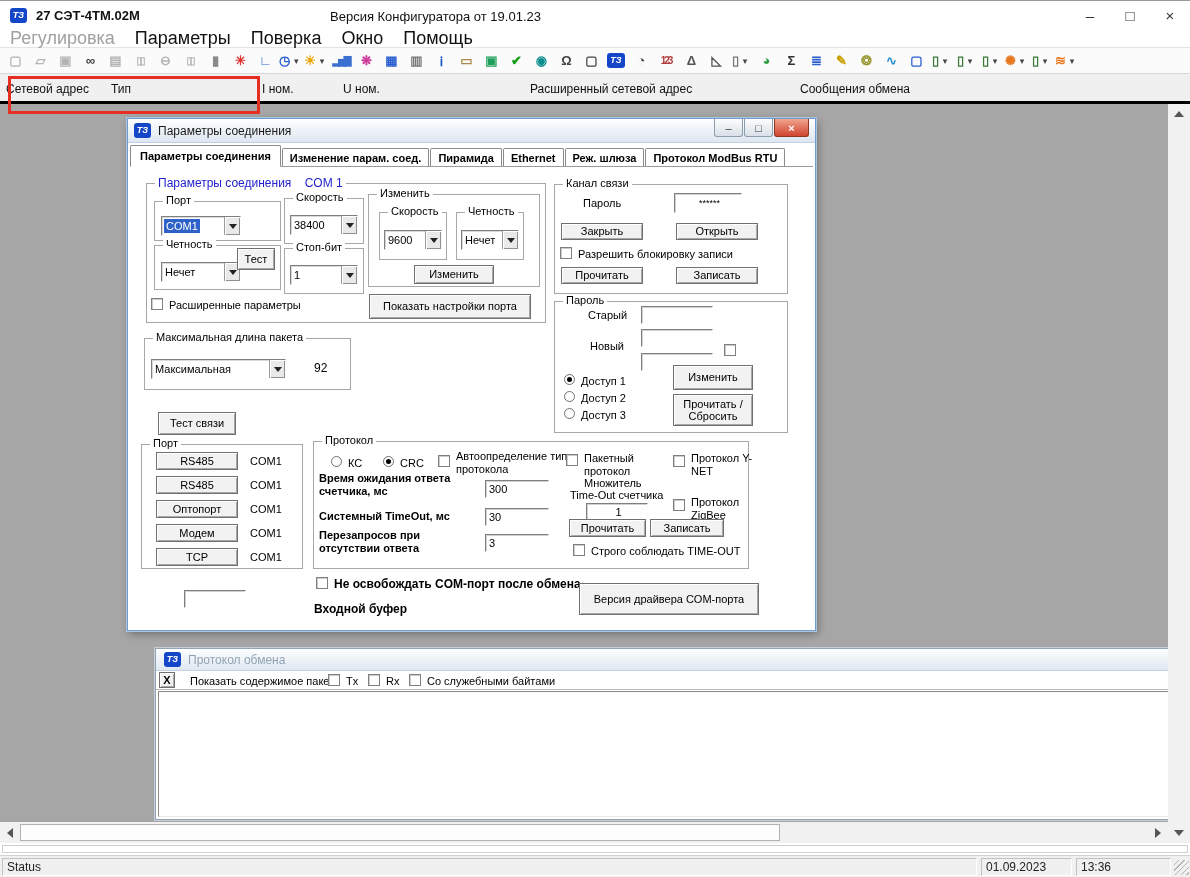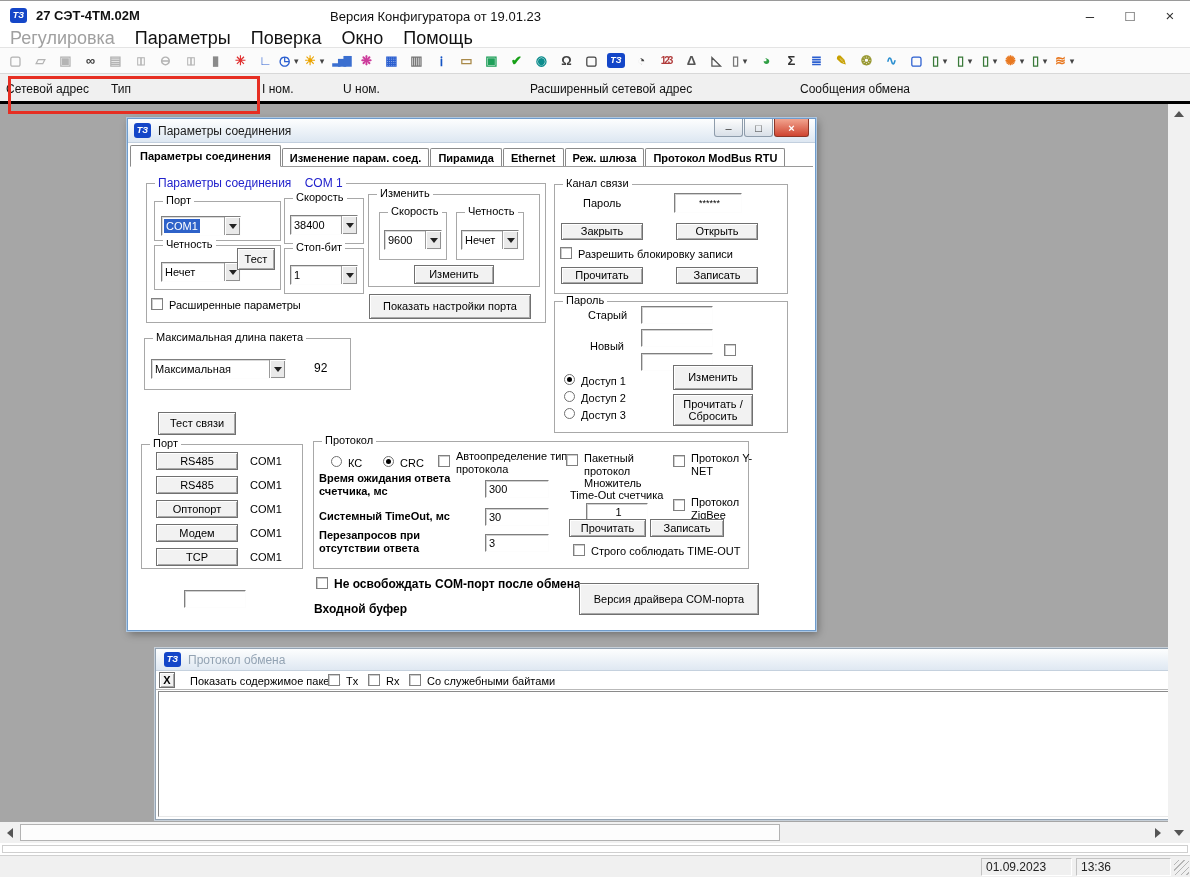--- a/index.html
+++ b/index.html
@@ -546,18 +546,19 @@
           <i class="tri-u"></i>
         </div>
       <div class="sb-btn" style="left:0; bottom:0; width:22px; height:20px;">
           <i class="tri-d"></i>
         </div>
     </div>
   </div>
 
   <div class="progress-strip"></div>
   <div class="statusbar">
+    <span class="sb-panel" style="left:2px; width:975px;">Status</span>
     <span class="sb-panel" style="left:981px; width:91px;">01.09.2023</span>
     <span class="sb-panel" style="left:1076px; width:95px;">13:36</span>
     <span class="grip"></span>
   </div>
 
 </div>
 
 </body></html>

